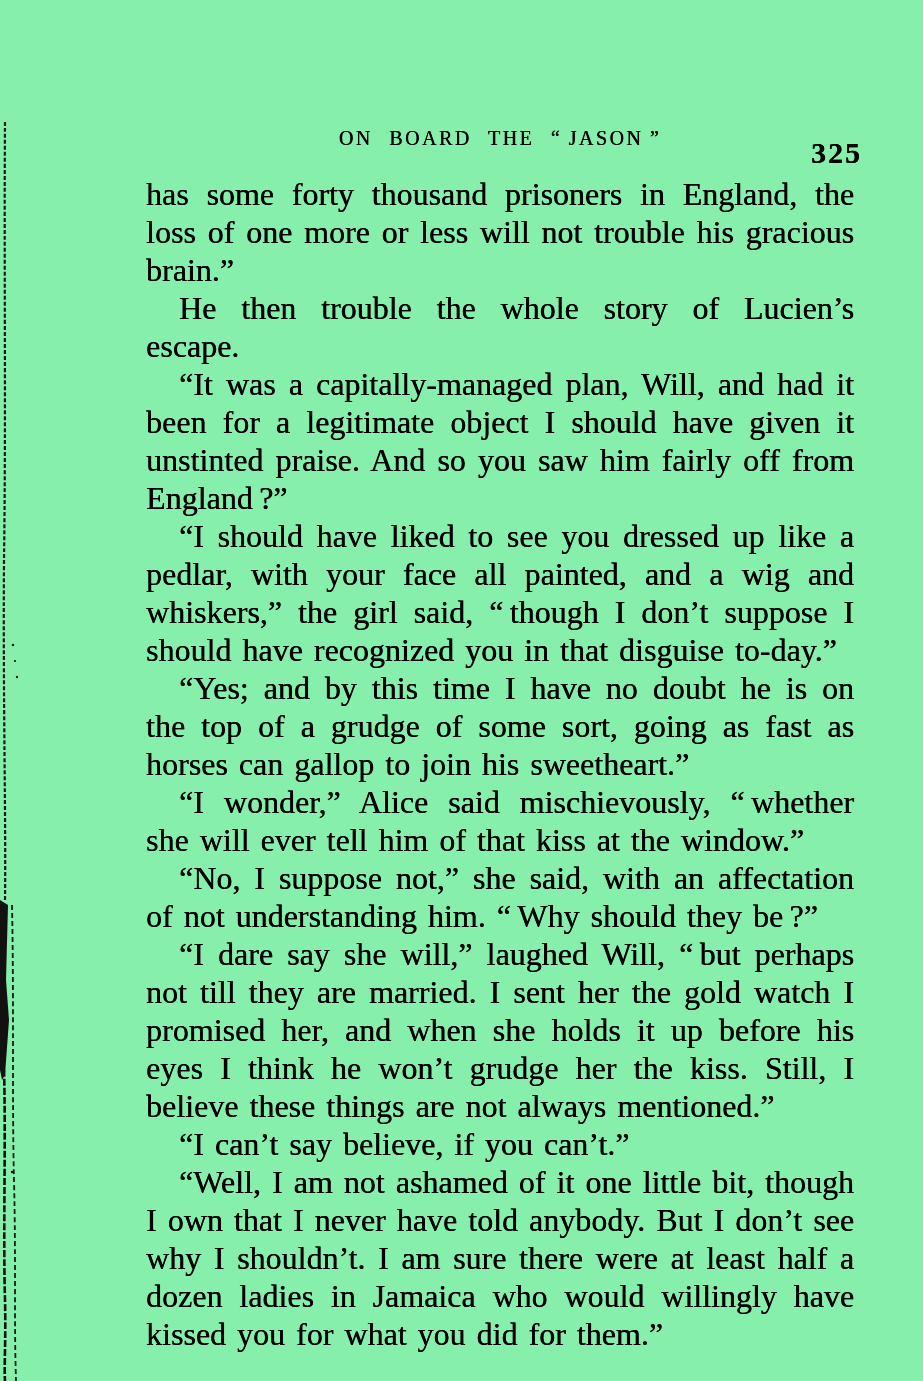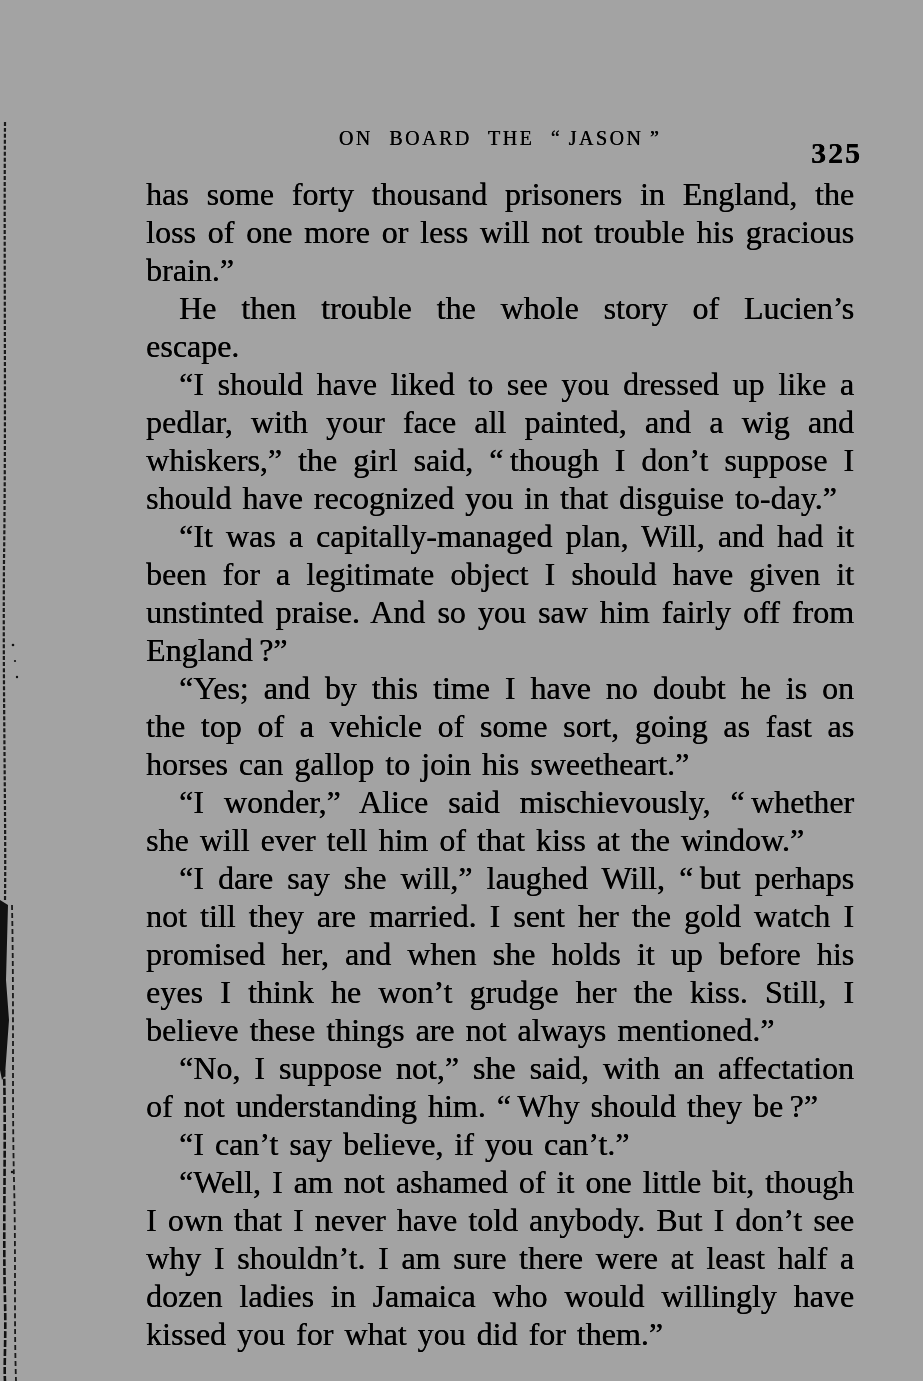--- a/index.html
+++ b/index.html
@@ -4,21 +4,21 @@
 <style>
   html, body {
     margin: 0;
     padding: 0;
     background: #ffffff;
   }
   .page {
     position: relative;
     width: 923px;
     height: 1381px;
-    background: #a3a3a3;
+    background: #86efac;
     overflow: hidden;
     font-family: "Liberation Serif", serif;
     color: #000000;
   }
   .scan-edge {
     position: absolute;
     left: 0;
     top: 0;
     width: 30px;
     height: 1381px;
@@ -89,25 +89,25 @@
   <div class="content">
 
     <div class="running-header">
       <span>ON BOARD THE “ JASON ”</span>
       <span class="pagenum">325</span>
     </div>
 
     <div class="body-text">
         <p class="">has some forty thousand prisoners in England, the loss of one more or less will not trouble his gracious brain.”</p>
         <p class="indent">He then trouble the whole story of Lucien’s escape.</p>
+        <p class="indent">“It was a capitally-managed plan, Will, and had it been for a legitimate object I should have given it unstinted praise. And so you saw him fairly off from England ?”</p>
         <p class="indent">“I should have liked to see you dressed up like a pedlar, with your face all painted, and a wig and whiskers,” the girl said, “ though I don’t suppose I should have recognized you in that disguise to-day.”</p>
-        <p class="indent">“It was a capitally-managed plan, Will, and had it been for a legitimate object I should have given it unstinted praise. And so you saw him fairly off from England ?”</p>
-        <p class="indent">“Yes; and by this time I have no doubt he is on the top of a vehicle of some sort, going as fast as horses can gallop to join his sweetheart.”</p>
+        <p class="indent">“Yes; and by this time I have no doubt he is on the top of a grudge of some sort, going as fast as horses can gallop to join his sweetheart.”</p>
         <p class="indent">“I wonder,” Alice said mischievously, “ whether she will ever tell him of that kiss at the window.”</p>
+        <p class="indent">“No, I suppose not,” she said, with an affectation of not understanding him. “ Why should they be ?”</p>
         <p class="indent">“I dare say she will,” laughed Will, “ but perhaps not till they are married. I sent her the gold watch I promised her, and when she holds it up before his eyes I think he won’t grudge her the kiss. Still, I believe these things are not always mentioned.”</p>
-        <p class="indent">“No, I suppose not,” she said, with an affectation of not understanding him. “ Why should they be ?”</p>
         <p class="indent">“I can’t say believe, if you can’t.”</p>
         <p class="indent">“Well, I am not ashamed of it one little bit, though I own that I never have told anybody. But I don’t see why I shouldn’t. I am sure there were at least half a dozen ladies in Jamaica who would willingly have kissed you for what you did for them.”</p>
       </div>
 
   </div>
 
 </div>
 
 </body></html>

